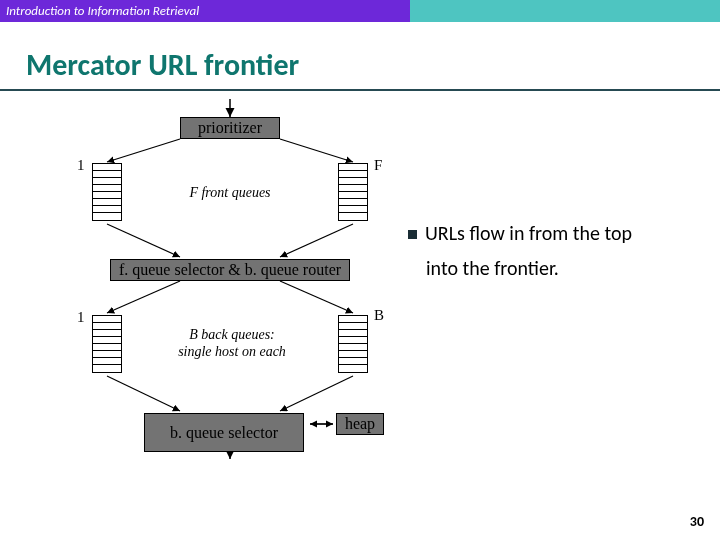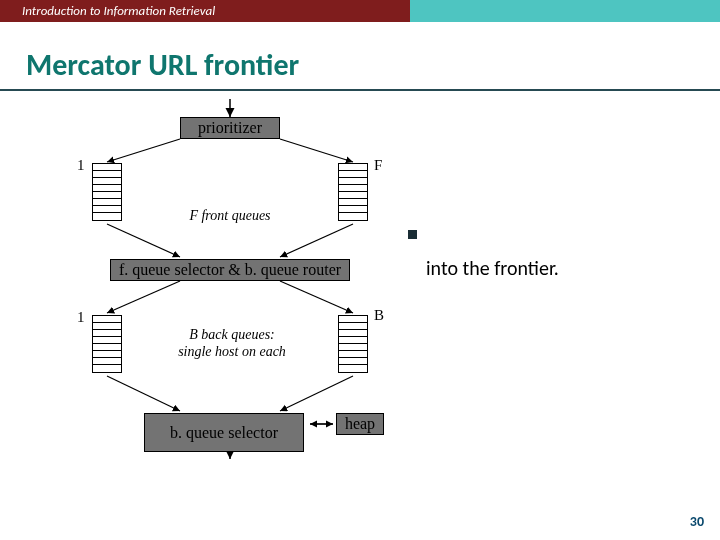--- a/index.html
+++ b/index.html
@@ -1,35 +1,35 @@
 <!DOCTYPE html>
 <html><head>
 <meta charset="utf-8">
 <style>
   * { box-sizing: border-box; margin: 0; padding: 0; }
   body { width: 720px; height: 540px; background: #fff; font-family: Calibri, Arial, sans-serif; overflow: hidden; position: relative; }
   .header-bar { width: 100%; height: 22px; background: #264a52; position: relative; }
-  .header-dark { position: absolute; left: 0; top: 0; height: 22px; width: 410px; background: #7f1d1d; color: #fff; font-style: italic; font-size: 13px; padding: 3px 22px; }
+  .header-dark { position: absolute; left: 0; top: 0; height: 22px; width: 410px; background: #6d28d9; color: #fff; font-style: italic; font-size: 13px; padding: 3px 6px; }
   .header-teal { position: absolute; left: 410px; top: 0; height: 22px; width: 310px; background: #4ec5c1; }
   .title { font-size: 30px; color: #0f766e; margin: 24px 0 6px 26px; }
   .title-rule { border: none; border-top: 2px solid #264a52; margin: 0; }
   .content { position: relative; width: 100%; height: 430px; }
   .diagram { position: absolute; left: 80px; top: 8px; width: 320px; height: 420px; }
   .box { position: absolute; border: 1.5px solid #000; background: #737373; font-family: Georgia, serif; font-size: 16px; display: flex; align-items: center; justify-content: center; text-align: center; }
   .queue { position: absolute; border: 1.5px solid #000; background: #fff; width: 30px; }
   .queue .cell { border-bottom: 1px solid #000; height: 7px; }
   .queue .cell:last-child { border-bottom: none; }
   .lbl { position: absolute; font-family: Georgia, serif; font-size: 15px; }
   .diag-text { position: absolute; font-family: Georgia, serif; font-style: italic; font-size: 14px; text-align: center; line-height: 1.2; }
   svg.lines { position: absolute; left: 0; top: 0; width: 320px; height: 420px; pointer-events: none; }
   .bullet-block { position: absolute; left: 408px; top: 130px; width: 290px; font-size: 20px; color: #000; }
   .bullet-block .sq { display: inline-block; width: 9px; height: 9px; background: #1a2d35; margin-right: 8px; vertical-align: 1px; }
   .bullet-text { display: inline; }
   .bullet-cont { margin-left: 18px; margin-top: 11px; }
-  .pagenum { position: absolute; right: 16px; bottom: 10px; font-size: 14px; color: #0c4a6e; font-weight: bold; }
+  .pagenum { position: absolute; right: 16px; bottom: 10px; font-size: 14px; color: #000000; font-weight: bold; }
 </style>
 </head>
 <body>
 
 <div class="header-bar">
   <div class="header-dark">Introduction to Information Retrieval</div>
   <div class="header-teal"></div>
 </div>
 
 <h1 class="title">Mercator URL frontier</h1>
@@ -76,21 +76,21 @@
     <div class="queue" style="left:258px; top:64px;">
       <div class="cell"></div>
         <div class="cell"></div>
         <div class="cell"></div>
         <div class="cell"></div>
         <div class="cell"></div>
         <div class="cell"></div>
         <div class="cell"></div>
         <div class="cell"></div>
     </div>
-    <div class="diag-text" style="left:95px; top:86px; width:110px;margin-top:23px;">F front queues</div>
+    <div class="diag-text" style="left:95px; top:86px; width:110px;">F front queues</div>
 
     <div class="box" style="left:30px; top:160px; width:240px; height:22px;">f. queue selector &amp; b. queue router</div>
 
     <div class="lbl" style="left:-3px; top:210px;">1</div>
     <div class="queue" style="left:12px; top:216px;">
       <div class="cell"></div>
         <div class="cell"></div>
         <div class="cell"></div>
         <div class="cell"></div>
         <div class="cell"></div>
@@ -113,19 +113,19 @@
       <span>B back queues:</span><br>
       <span>single host on each</span>
     </div>
 
     <div class="box" style="left:64px; top:314px; width:160px; height:39px;">b. queue selector</div>
     <div class="box" style="left:256px; top:314px; width:48px; height:22px;">heap</div>
 
   </div>
 
   <div class="bullet-block">
-    <span class="sq"></span>
+    <span class="sq"></span><span class="bullet-text">URLs flow in from the top</span>
     <div class="bullet-cont">into the frontier.</div>
   </div>
 
 </div>
 
 <div class="pagenum">30</div>
 
 </body></html>

